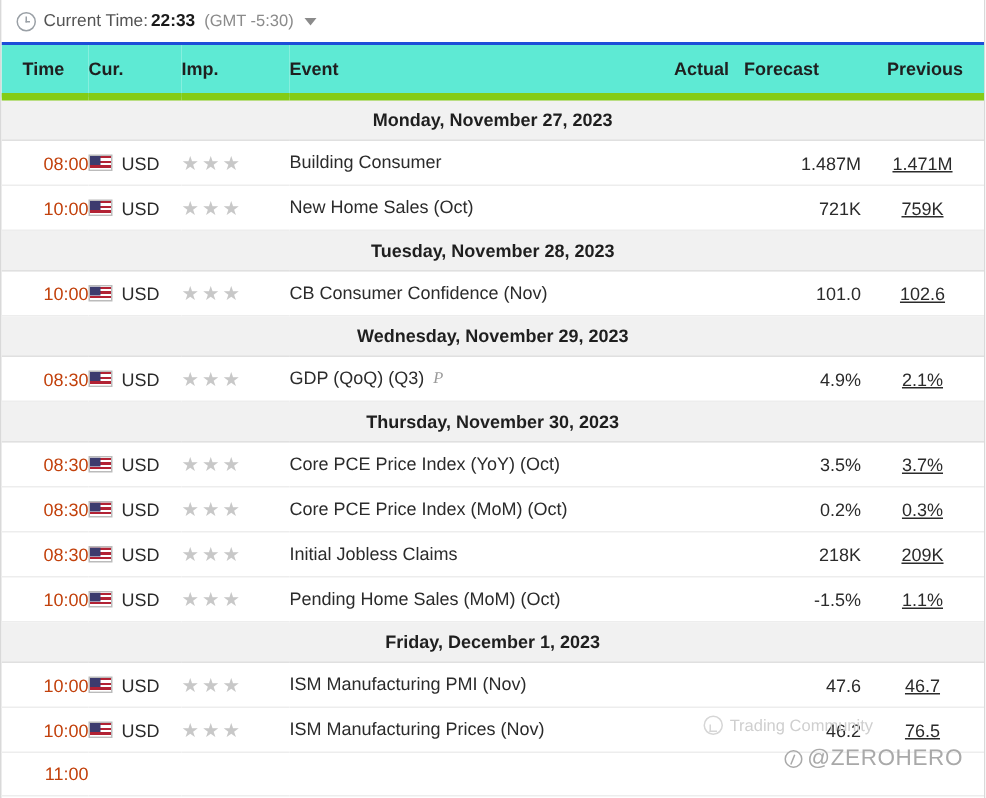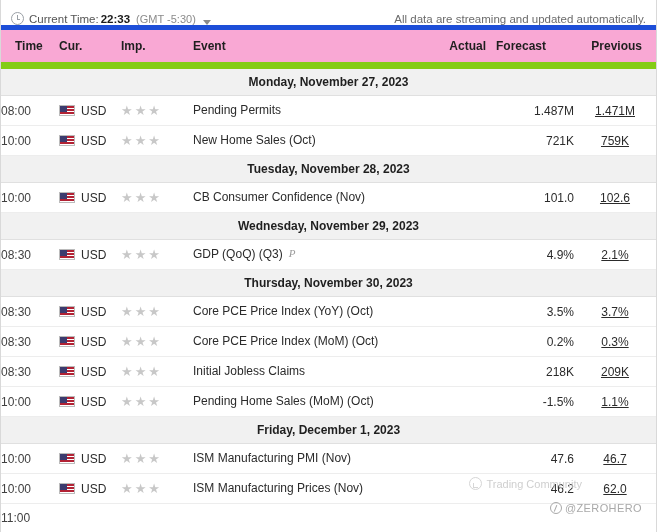--- a/index.html
+++ b/index.html
@@ -17,25 +17,25 @@
     background: #ffffff;
     border: 1px solid #d9d9d9;
     border-top: none;
     border-bottom: none;
   }
 
   
   .topbar {
     height: 30px;
     display: flex;
-    align-items: flex-end;
+    align-items: center;
     padding: 0 10px;
     font-size: 11.5px;
     color: #4a4a4a;
-    border-bottom: 5px solid #1d4ed8;
+    border-bottom: 2px solid #1d4ed8;
     background: #fff;
   }
   .clock-icon {
     width: 13px; height: 13px;
     border: 1.4px solid #9aa0a6;
     border-radius: 50%;
     position: relative;
     margin-right: 5px;
     flex: 0 0 auto;
   }
@@ -76,22 +76,22 @@
     font-size: 12px;
     color: #2b2b2b;
     table-layout: fixed;
   }
   table.cal thead th {
     font-size: 12px;
     font-weight: bold;
     color: #1f1f1f;
     text-align: left;
     padding: 9px 4px 9px 0;
-    border-bottom: 7px solid #84cc16;
-    background: #f9a8d4;
+    border-bottom: 5px solid #84cc16;
+    background: #5eead4;
   }
   .col-time   { width: 58px;  padding-left: 14px !important; }
   .col-cur    { width: 62px; }
   .col-imp    { width: 72px; }
   .col-event  { width: auto; }
   .col-actual { width: 72px; text-align: right !important; padding-right: 10px !important; }
   .col-fcast  { width: 78px; text-align: center; padding-right: 10px !important; }
   .col-prev   { width: 82px; text-align: right !important; padding-right: 14px !important; }
 
   tr.daysep td {
@@ -104,21 +104,21 @@
     border-top: 1px solid #e0e0e0;
     border-bottom: 1px solid #e0e0e0;
   }
 
   tr.evt td {
     border-bottom: 1px solid #ededed;
     padding: 7px 0;
     vertical-align: middle;
     height: 25px;
   }
-  td.c-time   { padding-left: 14px; color: #404040; }
+  td.c-time   { padding-left: 14px; color: #c2410c; text-align: right; }
   td.c-cur    { color: #2b2b2b; }
   td.c-event  { color: #2b2b2b; padding-right: 8px; line-height: 1.25; }
   td.c-actual { text-align: right; padding-right: 10px; }
   td.c-fcast  { text-align: right; padding-right: 10px; }
   td.c-prev   { text-align: center; padding-right: 14px; text-decoration: underline; }
 
   .flag {
     display: inline-block;
     width: 16px; height: 11px;
     vertical-align: -1px;
@@ -179,25 +179,25 @@
     position: absolute;
     left: 3px; top: 5px;
     width: 4px; height: 4px;
     border-left: 1.5px solid #d6d6d6;
     border-bottom: 1.5px solid #d6d6d6;
   }
   .wm-zero {
     position: absolute;
     right: 14px;
     bottom: 18px;
-    font-size: 11px;
+    font-size: 15px;
     letter-spacing: 0.4px;
     color: #a9a9a9;
     display: flex;
-    align-items: flex-start;
+    align-items: center;
     pointer-events: none;
   }
   .wm-zero .zlogo {
     width: 12px; height: 12px;
     border-radius: 50%;
     border: 1.4px solid #a9a9a9;
     margin-right: 3px;
     position: relative;
   }
   .wm-zero .zlogo::after {
@@ -213,21 +213,20 @@
 <body>
 
 <div id="app">
 
   <div class="topbar">
     <span class="clock-icon"></span>
     <span class="ct-label">Current Time:</span>
     <span class="ct-time">22:33</span>
     <span class="ct-tz">(GMT -5:30)</span>
     <span class="caret-down"></span>
-    <span class="stream-note">All data are streaming and updated automatically.</span>
   </div>
 
   <table class="cal">
     <thead>
       <tr>
         <th class="col-time">Time</th>
         <th class="col-cur">Cur.</th>
         <th class="col-imp">Imp.</th>
         <th class="col-event">Event</th>
         <th class="col-actual">Actual</th>
@@ -236,21 +235,21 @@
       </tr>
     </thead>
     <tbody id="cal-body">
         <tr class="daysep">
           <td colspan="7">Monday, November 27, 2023</td>
         </tr>
         <tr class="evt">
           <td class="c-time">08:00</td>
           <td class="c-cur"><span class="flag"><span class="stripes"></span><span class="canton"></span></span><span>USD</span></td>
           <td class="c-imp"><span class="stars"><span class="star">★</span><span class="star">★</span><span class="star">★</span></span></td>
-          <td class="c-event"><span>Pending Permits</span></td>
+          <td class="c-event"><span>Building Consumer</span></td>
           <td class="c-actual"></td>
           <td class="c-fcast">1.487M</td>
           <td class="c-prev">1.471M</td>
         </tr>
         <tr class="evt">
           <td class="c-time">10:00</td>
           <td class="c-cur"><span class="flag"><span class="stripes"></span><span class="canton"></span></span><span>USD</span></td>
           <td class="c-imp"><span class="stars"><span class="star">★</span><span class="star">★</span><span class="star">★</span></span></td>
           <td class="c-event"><span>New Home Sales (Oct)</span></td>
           <td class="c-actual"></td>
@@ -332,21 +331,21 @@
           <td class="c-fcast">47.6</td>
           <td class="c-prev">46.7</td>
         </tr>
         <tr class="evt">
           <td class="c-time">10:00</td>
           <td class="c-cur"><span class="flag"><span class="stripes"></span><span class="canton"></span></span><span>USD</span></td>
           <td class="c-imp"><span class="stars"><span class="star">★</span><span class="star">★</span><span class="star">★</span></span></td>
           <td class="c-event"><span>ISM Manufacturing Prices (Nov)</span></td>
           <td class="c-actual"></td>
           <td class="c-fcast">46.2</td>
-          <td class="c-prev">62.0</td>
+          <td class="c-prev">76.5</td>
         </tr>
         <tr class="evt">
           <td class="c-time">11:00</td>
           <td class="c-cur"></td>
           <td class="c-imp"></td>
           <td class="c-event"></td>
           <td class="c-actual"></td>
           <td class="c-fcast"></td>
           <td class="c-prev"></td>
         </tr>

